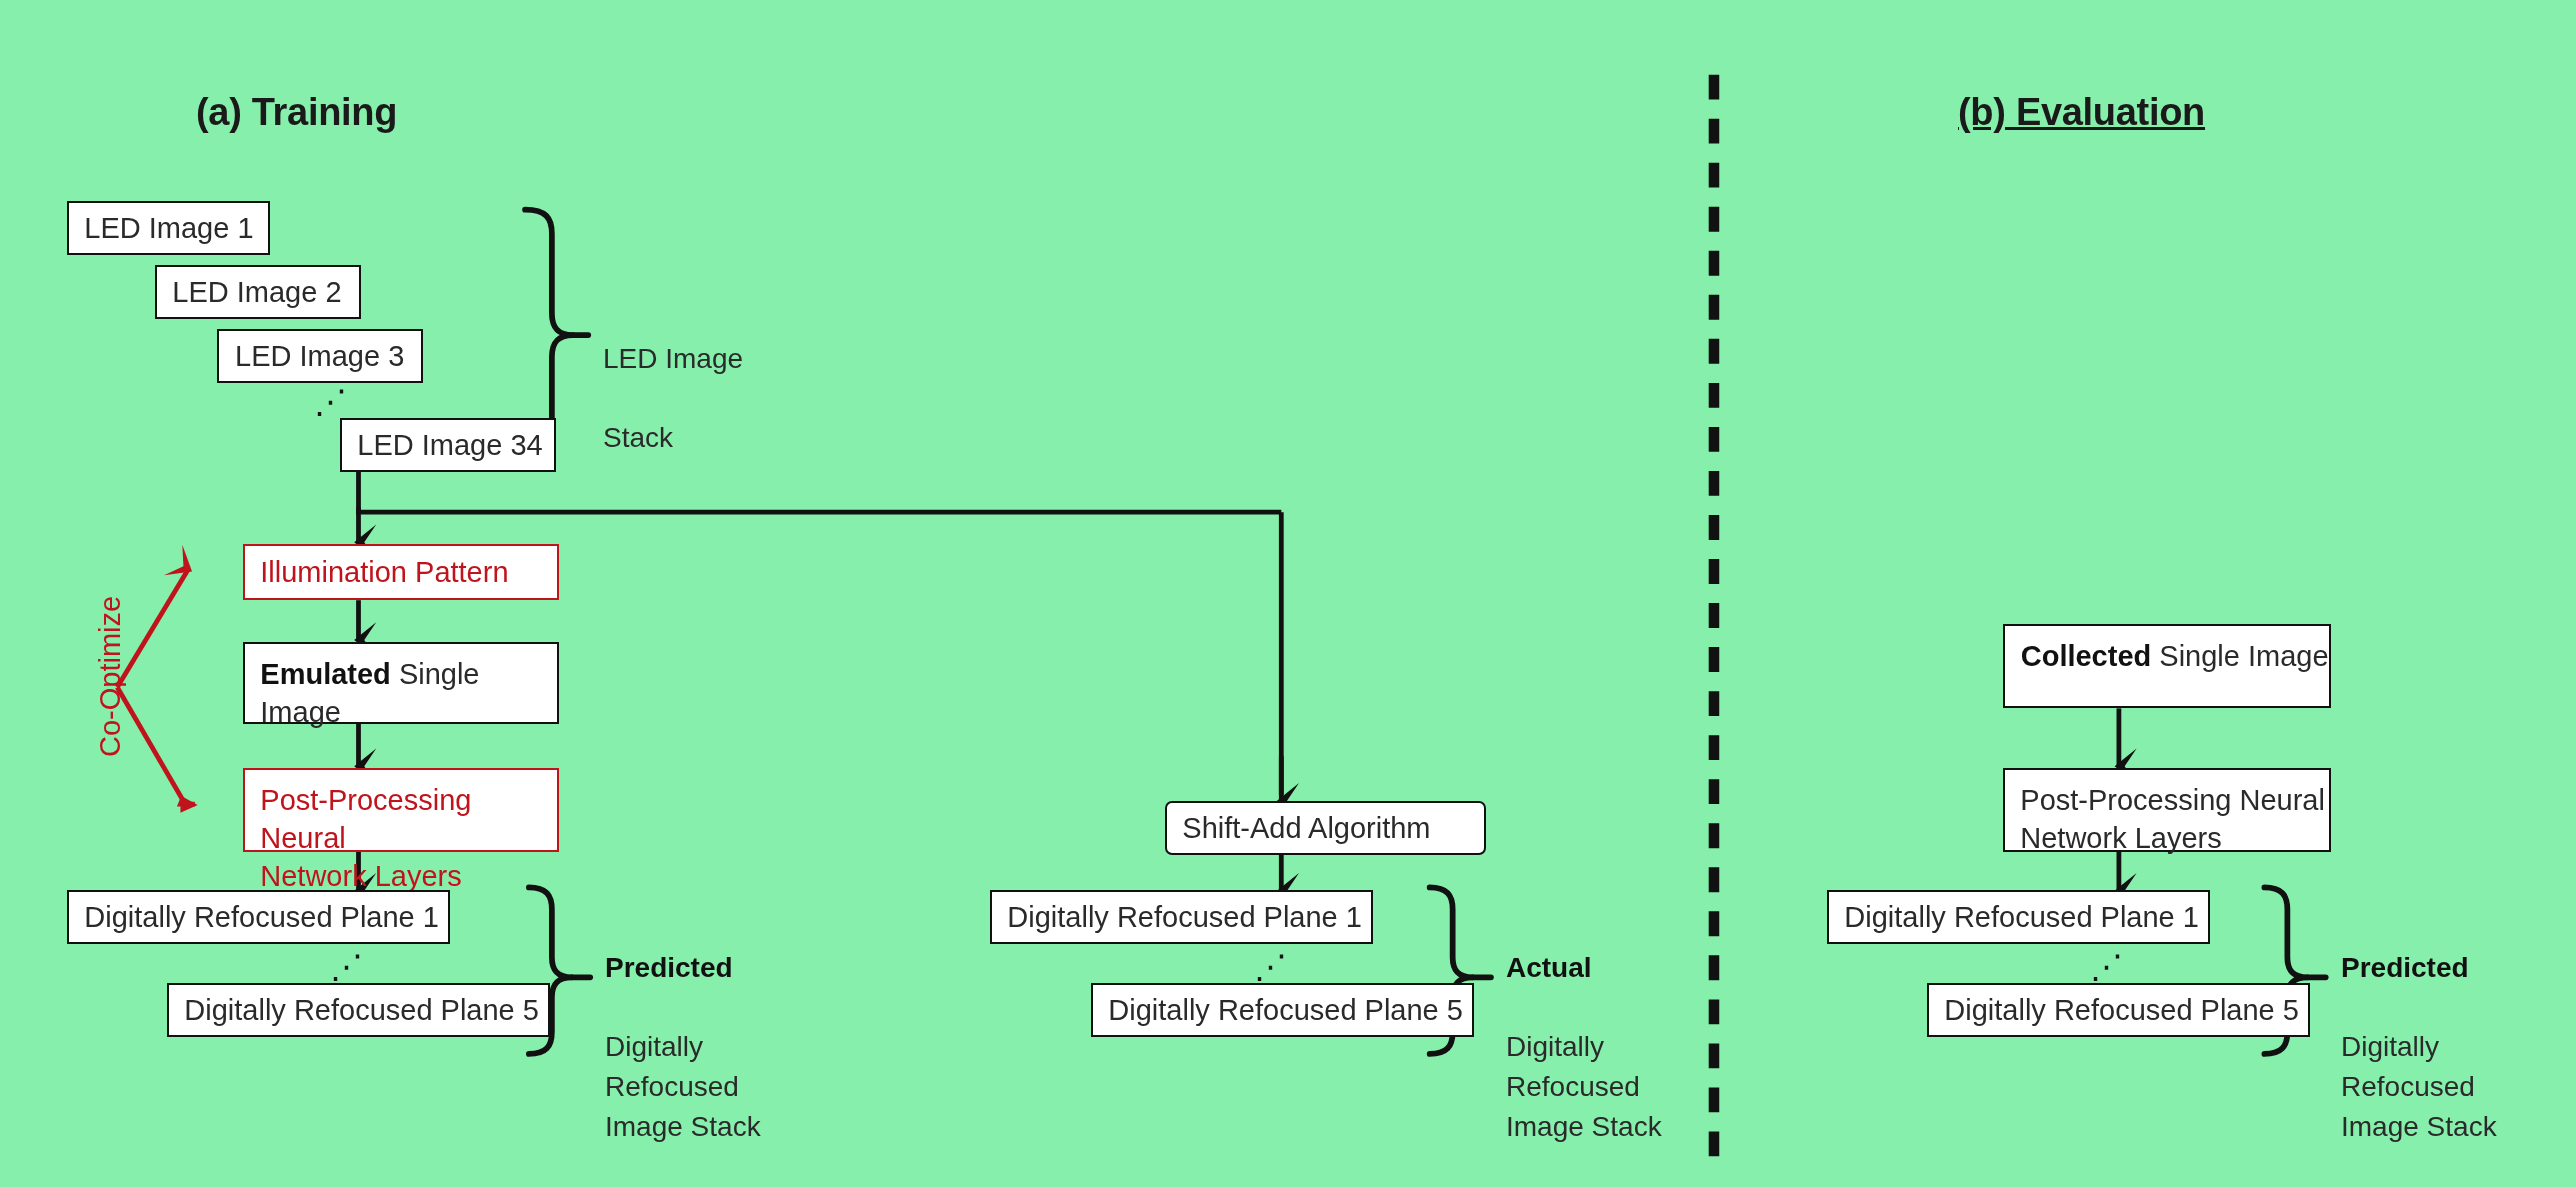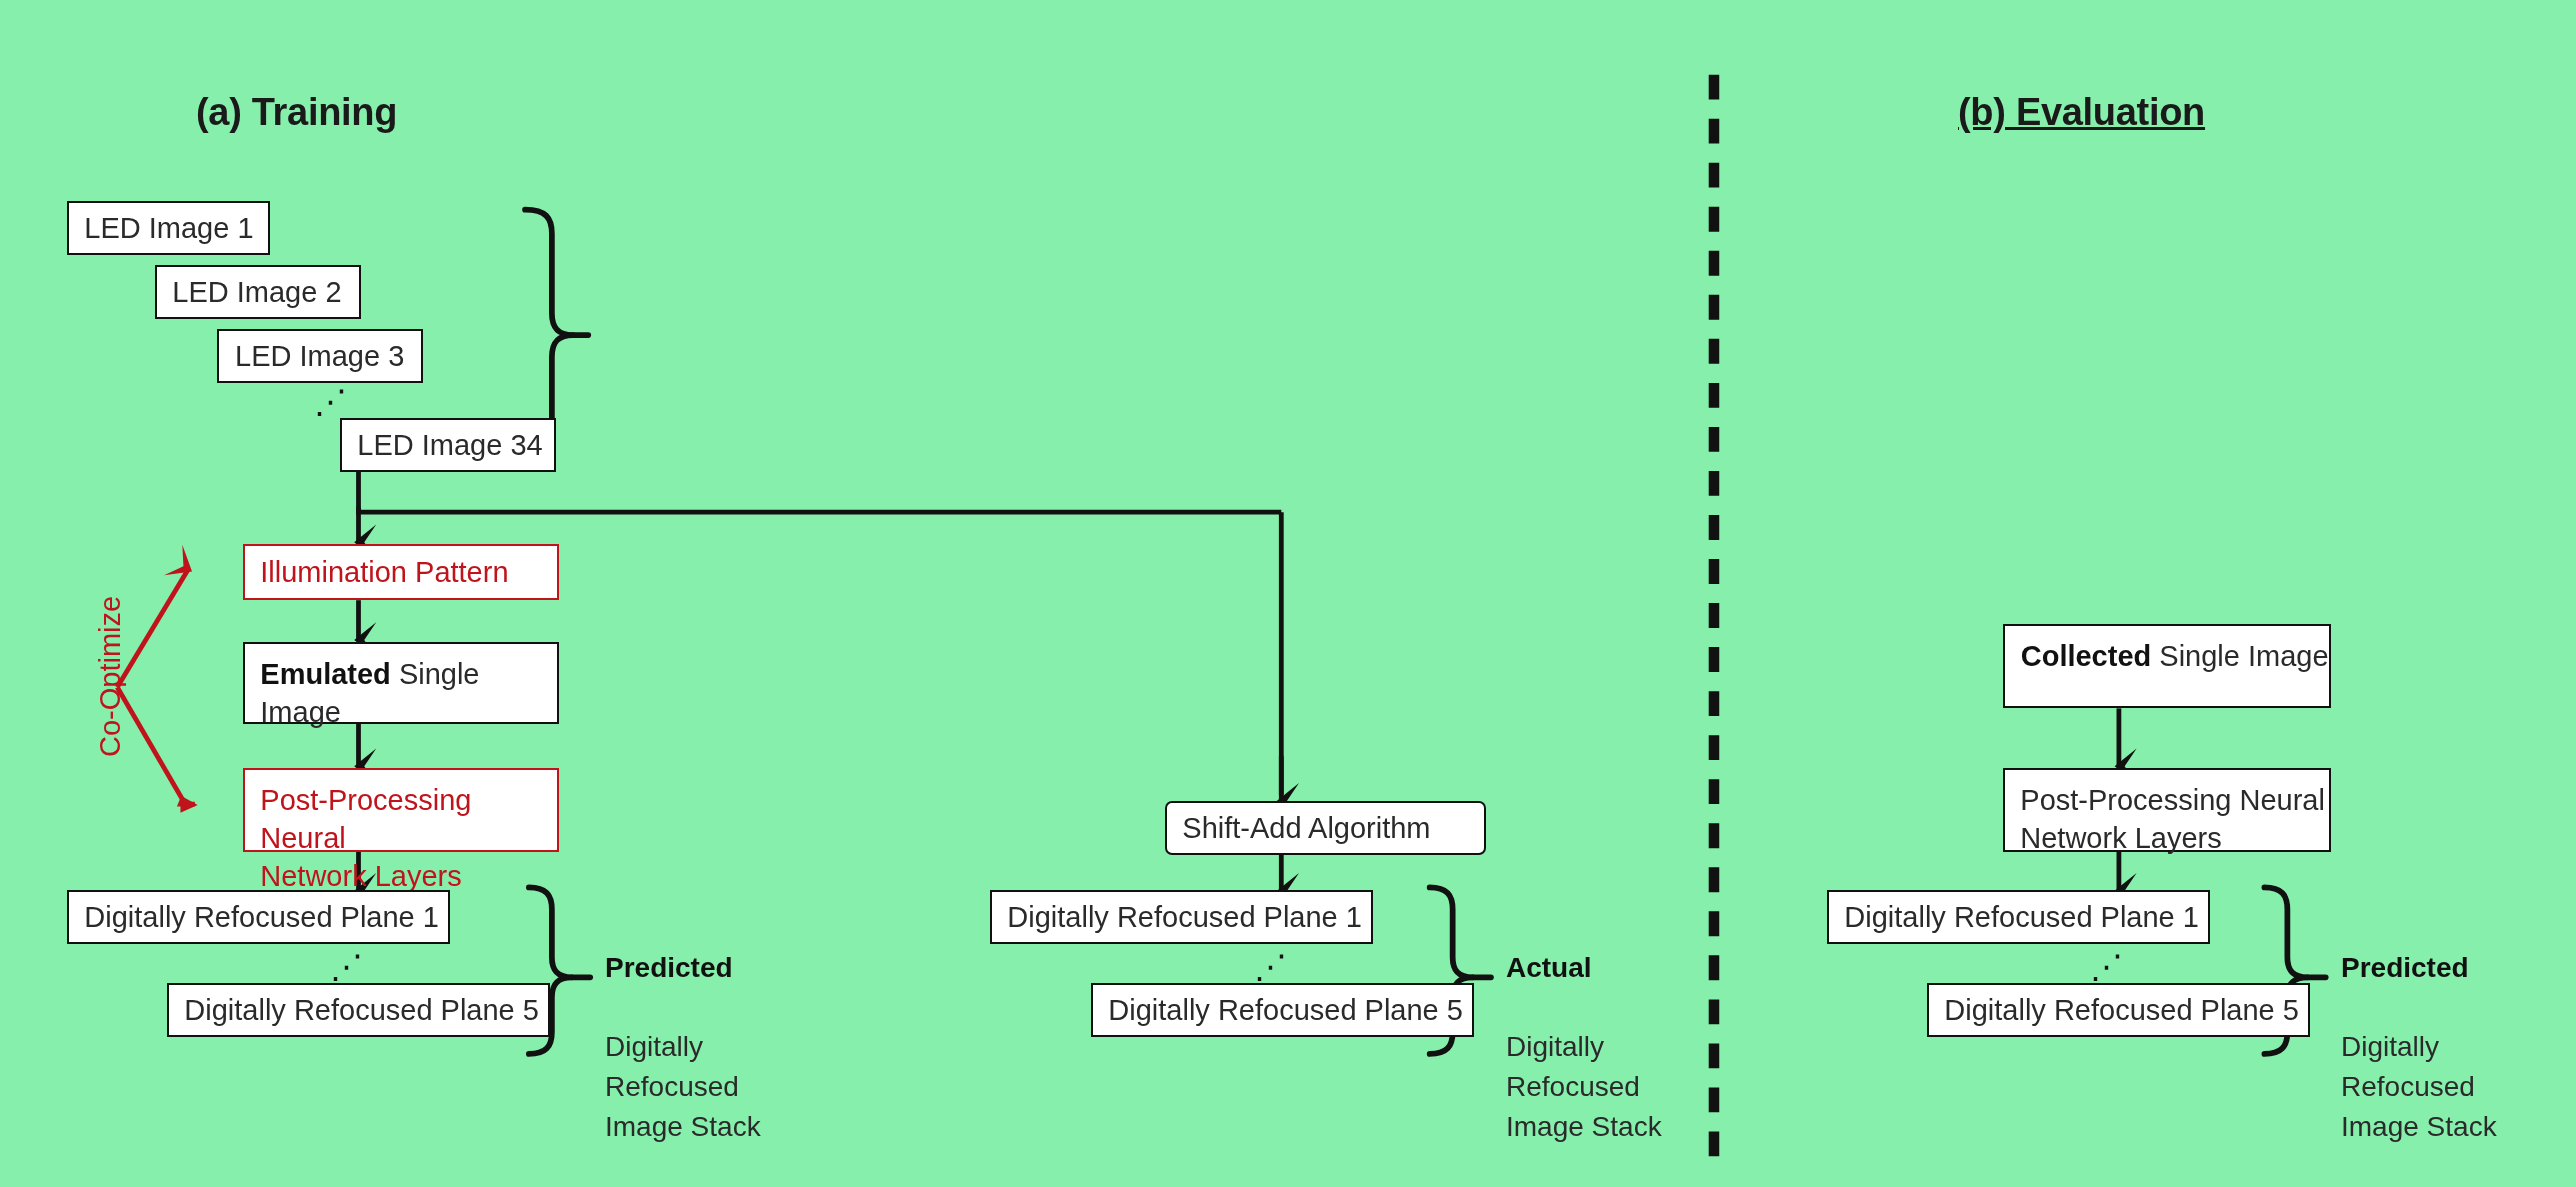--- a/index.html
+++ b/index.html
@@ -149,20 +149,24 @@
   <div class="nodebox" style="left:177px; top:329px; width:206px; height:54px;padding-left:16px;">
     <span>LED Image 3</span>
   </div>
 
   <div class="ellipsis" style="left:314px; top:385px;">⋰</div>
 
   <div class="nodebox" style="left:300px; top:418px; width:216px; height:54px;">
     <span>LED Image 34</span>
   </div>
 
+  <div class="brlabel" style="left:603px; top:299px;">
+    <div>LED Image</div>
+    <div>Stack</div>
+  </div>
 
   <div class="cooptimize" style="left:94px; top:757px;">Co-Optimize</div>
 
   <div class="nodebox red" style="left:203px; top:544px; width:316px; height:56px;">
     <span>Illumination Pattern</span>
   </div>
 
   <div class="nodebox twoline" style="left:203px; top:642px; width:316px; height:82px;">
     <span>
       <span class="b">Emulated</span><span> Single Image</span>

